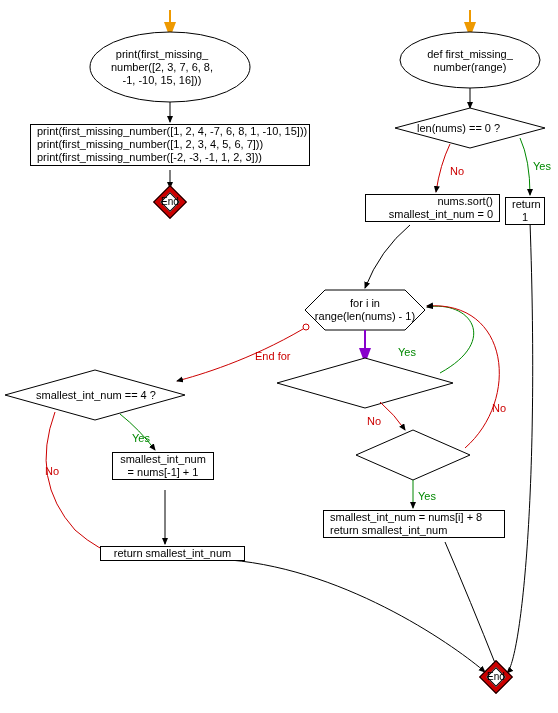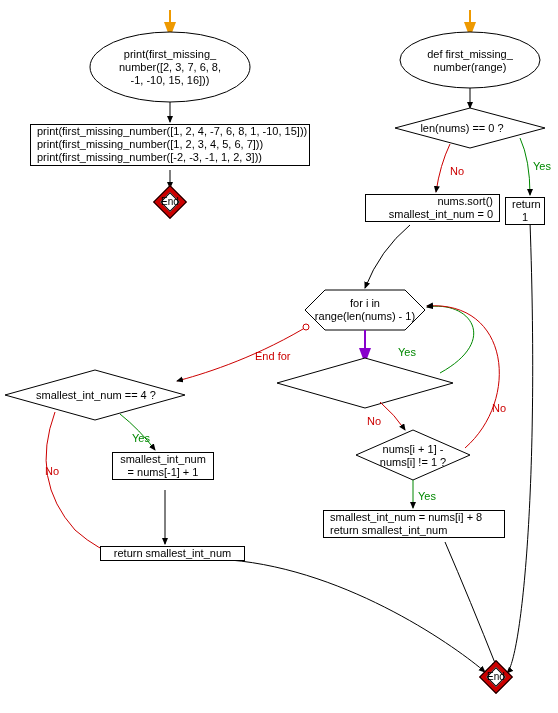--- a/index.html
+++ b/index.html
@@ -84,49 +84,47 @@
 <text x="132" y="442" class="yes">Yes</text>
 
 <path d="M55,412 Q30,480 75,530 Q100,552 120,555" fill="none" stroke="#c00" marker-end="url(#ah)"></path>
 <text x="45" y="475" class="no">No</text>
 
 <line x1="165" y1="490" x2="165" y2="544" stroke="#000" marker-end="url(#ah)"></line>
 
 <path d="M230,560 C350,570 460,650 485,672" fill="none" stroke="#000" marker-end="url(#ah)"></path>
 </svg>
 
-<div class="abs" style="left:100px;top:48px;width:140px;text-align:center;white-space:pre">print(first_missing_
+<div class="abs" style="left:92px;top:48px;width:140px;text-align:center;white-space:pre">print(first_missing_
 number([2, 3, 7, 6, 8,
 -1, -10, 15, 16]))</div>
 
 <div class="abs box" style="left:30px;top:124px;width:280px;text-align:left;white-space:pre">print(first_missing_number([1, 2, 4, -7, 6, 8, 1, -10, 15]))
 print(first_missing_number([1, 2, 3, 4, 5, 6, 7]))
 print(first_missing_number([-2, -3, -1, 1, 2, 3]))</div>
 
 <div class="abs end" style="left:158px;top:190px;width:24px;height:24px">
       <div></div>
       <span>End</span>
     </div>
 
 <div class="abs" style="left:410px;top:48px;width:120px;text-align:center;white-space:pre">def first_missing_
 number(range)</div>
 
-<div class="abs" style="left:402px;top:122px;width:120px;text-align:center">len(nums) == 0 ?</div>
+<div class="abs" style="left:417px;top:122px;width:120px;text-align:left">len(nums) == 0 ?</div>
 
 <div class="abs box" style="left:505px;top:197px;width:40px">return 1</div>
 
 <div class="abs box" style="left:365px;top:194px;width:135px;text-align:right;white-space:pre">nums.sort()
 smallest_int_num = 0</div>
 
 <div class="abs" style="left:310px;top:297px;width:110px;text-align:center;white-space:pre">for i in
 range(len(nums) - 1)</div>
 
 
-<div class="abs" style="left:370px;top:443px;width:86px;text-align:center;white-space:pre">nums[i + 1] -
-nums[i] != 1 ?</div>
 
 <div class="abs box" style="left:323px;top:510px;width:182px;text-align:left;white-space:pre">smallest_int_num = nums[i] + 8
 return smallest_int_num</div>
 
 <div class="abs" style="left:22px;top:389px;width:148px;text-align:center">smallest_int_num == 4 ?</div>
 
 <div class="abs box" style="left:112px;top:452px;width:102px;text-align:center;white-space:pre">smallest_int_num
 = nums[-1] + 1</div>
 
 <div class="abs box" style="left:100px;top:546px;width:145px">return smallest_int_num</div>

